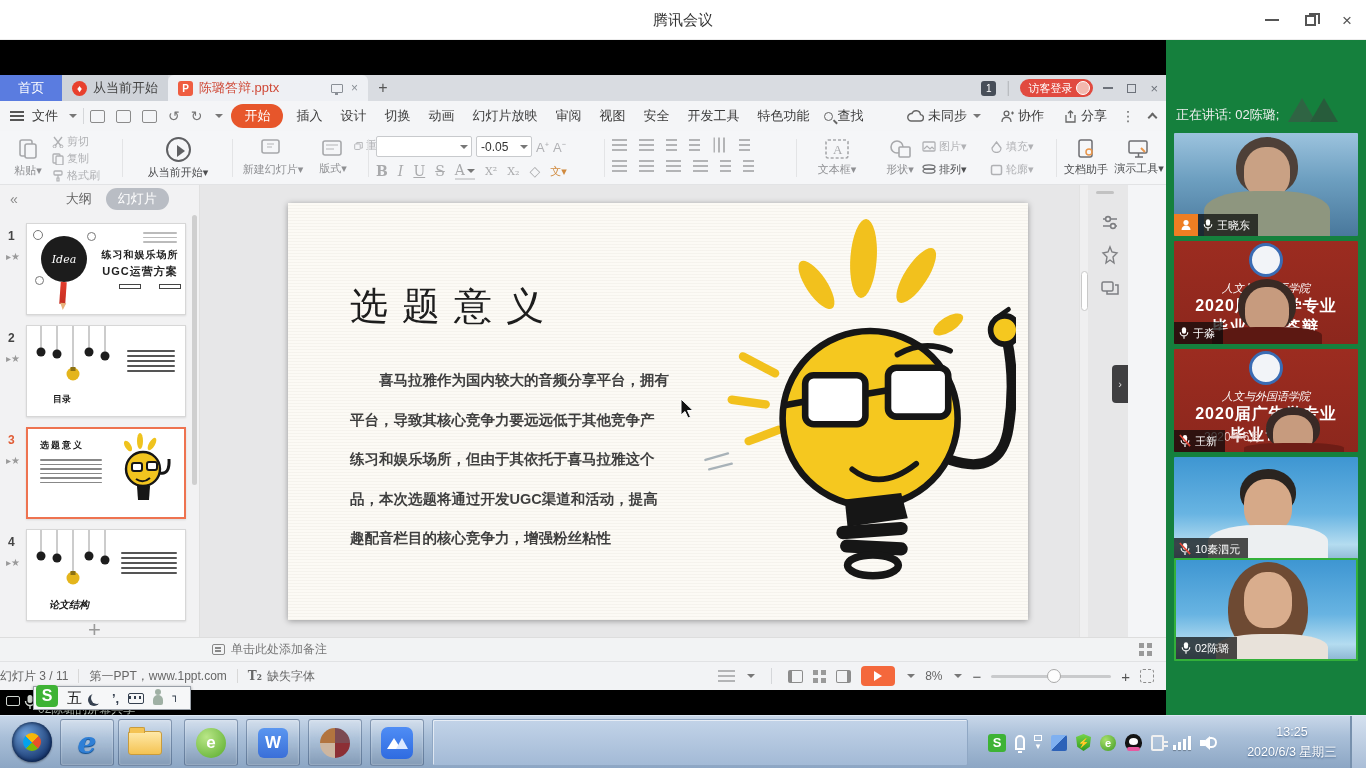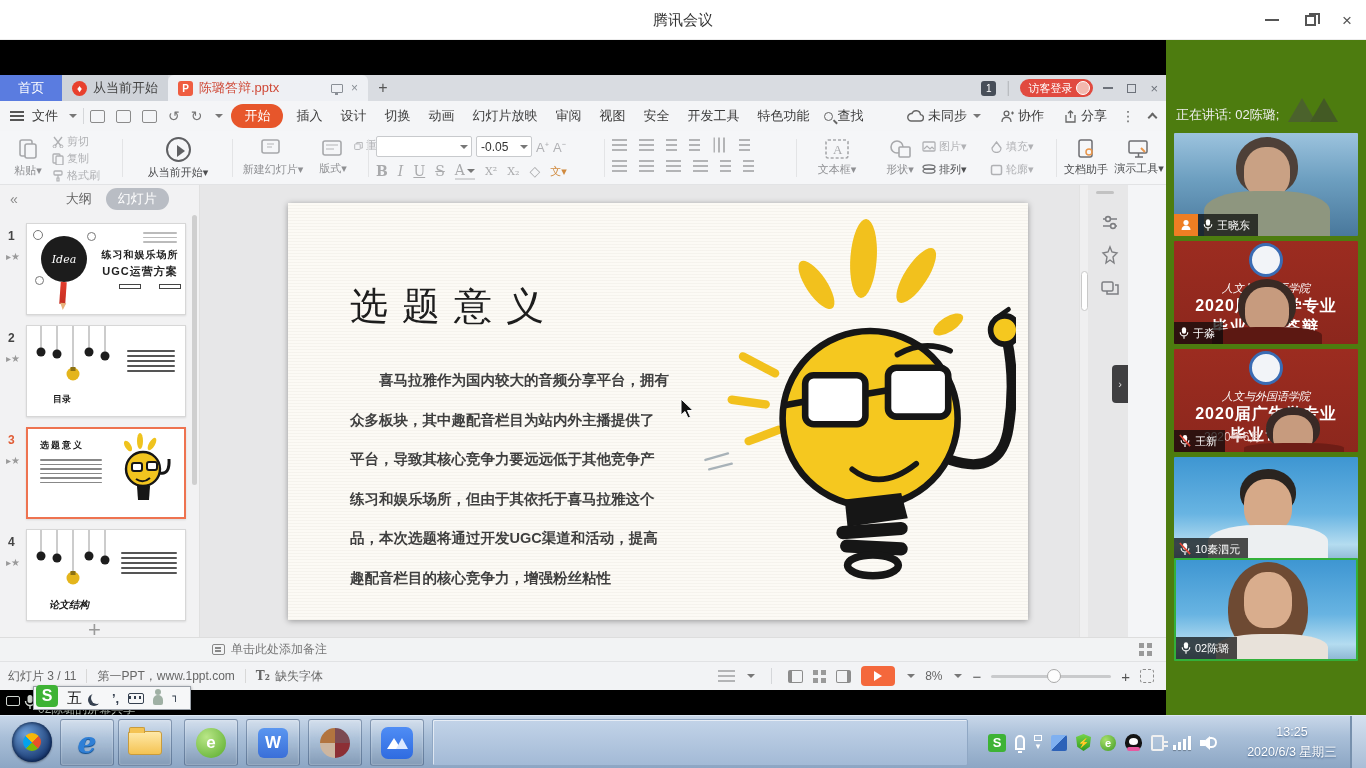--- a/index.html
+++ b/index.html
@@ -139,21 +139,21 @@
   .ime-s { width:22px; height:22px; background:#3eb335; border-radius:4px; color:#fff; font-weight:bold; font-size:16px; display:flex; align-items:center; justify-content:center; margin-top:-4px; }
   .ime-mode { font-size:15px; color:#222; }
   .moon { width:12px; height:12px; border-radius:50%; box-shadow:-3px 2px 0 0 #35404f; }
   .ime-punct { font-size:13px; color:#35404f; font-weight:bold; }
   .kbd-ico { width:16px; height:11px; border:1.5px solid #35404f; border-radius:2px; background:repeating-linear-gradient(90deg,#35404f 0 2px,transparent 2px 5px); background-size:100% 3px; background-position:0 2px; background-repeat:no-repeat; }
   .person-ico { width:10px; height:10px; border-radius:50% 50% 2px 2px; background:#9fb0a4; position:relative; margin-top:3px; }
   .person-ico:before { content:""; position:absolute; left:2px; top:-6px; width:6px; height:6px; border-radius:50%; background:#9fb0a4; }
   .wrench { font-size:13px; color:#35404f; transform:rotate(90deg); }
 
   
-  .sidebar { position:absolute; left:1166px; top:40px; width:200px; height:675px; background:#4d7c0f; }
+  .sidebar { position:absolute; left:1166px; top:40px; width:200px; height:675px; background:#15803d; }
   .speak-banner { position:absolute; left:10px; top:66px; font-size:13px; color:#eee; white-space:nowrap; }
   .wm { position:absolute; right:18px; top:56px; width:60px; height:26px; opacity:.5; }
   .wm b, .wm i { position:absolute; bottom:0; width:0; height:0; border-left:14px solid transparent; border-right:14px solid transparent; border-bottom:24px solid #4a4a4a; }
   .wm i { left:22px; border-bottom-color:#3a3a3a; }
   .tile { position:absolute; left:8px; width:184px; height:103px; overflow:hidden; border-radius:1px; }
   .tile.speaking { border:2px solid #33b03a; }
   .namebar { position:absolute; left:0; bottom:0; display:flex; align-items:center; height:22px; }
   .personbadge { width:24px; height:22px; background:#ee7e23; display:flex; align-items:center; justify-content:center; }
   .namechip { height:22px; background:rgba(10,10,10,.72); color:#fff; font-size:11px; display:flex; align-items:center; gap:4px; padding:0 8px 0 5px; white-space:nowrap; }
   .scene-ocean { background:linear-gradient(#9cc3de 0%, #6d9fc0 45%, #49789c 100%); }
@@ -629,21 +629,20 @@
 
         <div class="addslide">+</div>
         <div class="spanel-scroll"></div>
       </div>
 
       <div class="editor">
         <div class="canvas">
           <div class="slide-title">选题意义</div>
           <div class="slide-body">
             <div>喜马拉雅作为国内较大的音频分享平台，拥有</div>
-            <div>众多板块，其中趣配音栏目为站内外主播提供了</div>
             <div>平台，导致其核心竞争力要远远低于其他竞争产</div>
             <div>练习和娱乐场所，但由于其依托于喜马拉雅这个</div>
             <div>品，本次选题将通过开发UGC渠道和活动，提高</div>
             <div>趣配音栏目的核心竞争力，增强粉丝粘性</div>
           </div>
           <div class="bulb-wrap">
             <svg width="320" height="400" viewBox="0 0 340 420">
               <g fill="#f2c11d">
                 <ellipse cx="178" cy="48" rx="14" ry="42" transform="rotate(4 178 48)"></ellipse>
                 <ellipse cx="234" cy="66" rx="12" ry="34" transform="rotate(33 234 66)"></ellipse>
@@ -699,21 +698,21 @@
       </div>
     </div>
 
     <div class="notesbar">
       <span class="notes-ico"></span>
       <span>单击此处添加备注</span>
       <span class="grid-ico"></span>
     </div>
 
     <div class="statusbar">
-      <span style="margin-left:8px;">幻灯片 3 / 11</span>
+      <span style="margin-left:0;">幻灯片 3 / 11</span>
       <span class="sb-sep"></span>
       <span>第一PPT，www.1ppt.com</span>
       <span class="sb-sep"></span>
       <span style="font-family:'DejaVu Serif',serif; font-weight:bold; margin-right:5px;">T₂</span>
       <span>缺失字体</span>
       <span class="sb-right">
         <span class="bars-ico" style="width:17px;"></span>
         <span class="caret"></span>
         <span class="vsep"></span>
         <span class="view-ico" style="border-left-width:4px;"></span>

